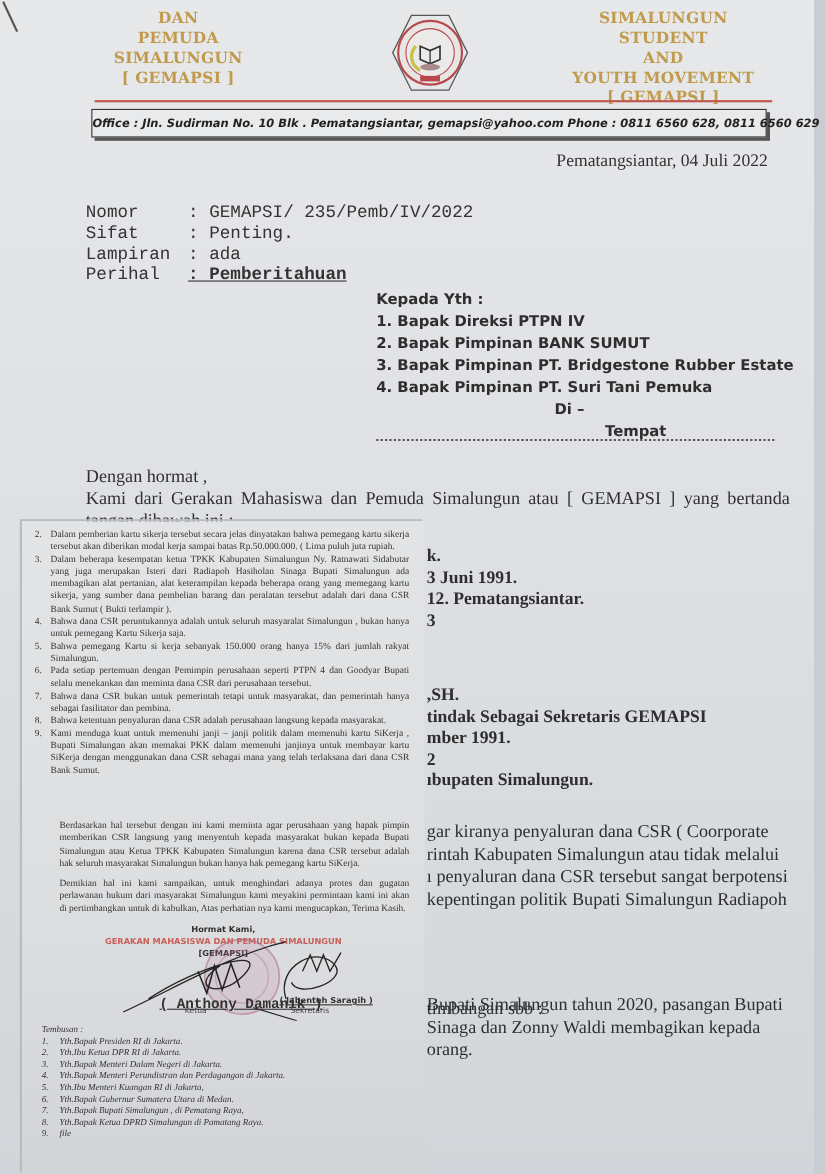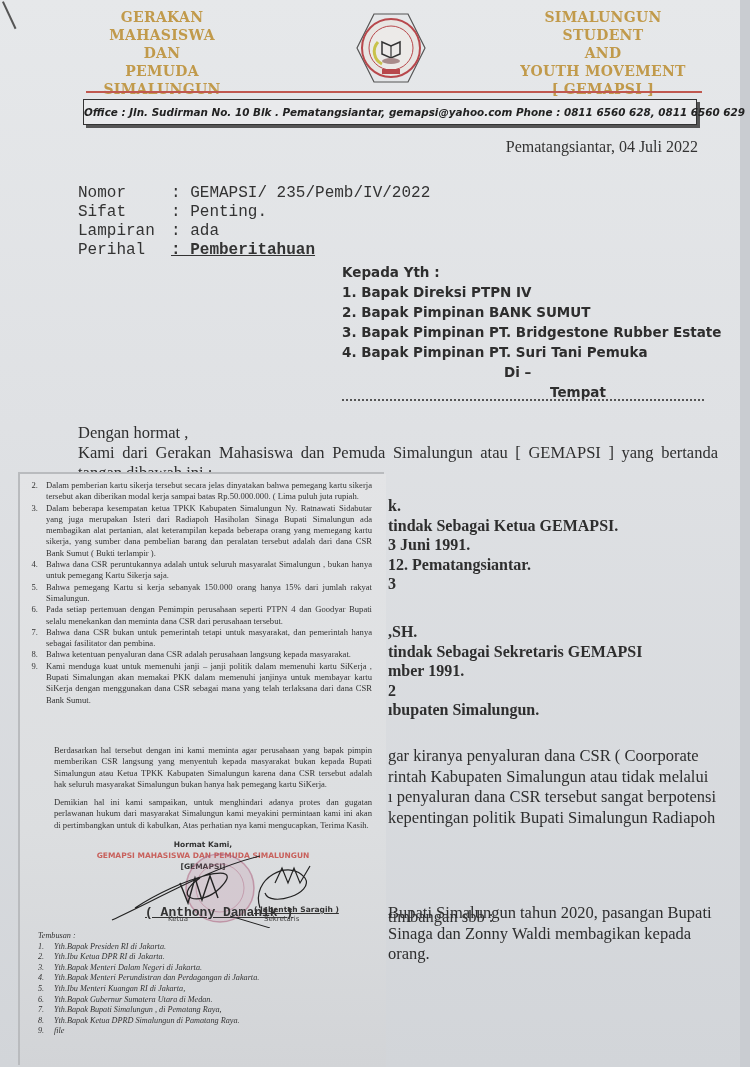--- a/index.html
+++ b/index.html
@@ -48,21 +48,20 @@
   .cc-item{display:flex;}
   .cc-num{width:16px;flex:none;}
 </style>
 </head>
 <body>
 
 <div class="page">
   <div class="corner-mark"></div>
 
   <div class="hdr-left">
-    <div>GERAKAN MAHASISWA</div>
     <div>DAN</div>
     <div>PEMUDA SIMALUNGUN</div>
     <div>[ GEMAPSI ]</div>
   </div>
 
   <div class="logo">
     <svg width="70" height="72" viewBox="0 0 70 72">
       <polygon points="18,2 52,2 69,36 52,70 18,70 1,36" fill="none" stroke="#555" stroke-width="1.2"></polygon>
       <circle cx="35" cy="36" r="29" fill="#e8e6e3" stroke="#b8484c" stroke-width="2"></circle>
       <circle cx="35" cy="36" r="22" fill="#eceae8" stroke="#b8484c" stroke-width="1"></circle>
@@ -116,21 +115,20 @@
   </div>
   <div class="dash-line"></div>
 
   <div class="salute">
     <div>Dengan hormat ,</div>
     <div class="p2">Kami dari Gerakan Mahasiswa dan Pemuda Simalungun atau [ GEMAPSI ] yang bertanda tangan dibawah ini :</div>
   </div>
 
   <div class="right-frag rf-bold">
     <div>k.</div>
-    <div>tindak Sebagai Ketua GEMAPSI.</div>
     <div>3 Juni 1991.</div>
     <div>12. Pematangsiantar.</div>
     <div>3</div>
   </div>
   <div class="right-frag rf-bold2">
     <div>,SH.</div>
     <div>tindak Sebagai Sekretaris GEMAPSI</div>
     <div>mber 1991.</div>
     <div>2</div>
     <div>ıbupaten Simalungun.</div>
@@ -188,21 +186,21 @@
           <span class="ov-num"></span>
           <span class="ov-text"></span>
         </div>
     </div>
 
     <div class="ov-para" style="top:271px;">Berdasarkan hal tersebut dengan ini kami meminta agar perusahaan yang bapak pimpin memberikan CSR langsung yang menyentuh kepada masyarakat bukan kepada Bupati Simalungun atau Ketua TPKK Kabupaten Simalungun karena dana CSR tersebut adalah hak seluruh masyarakat Simalungun bukan hanya hak pemegang kartu SiKerja.</div>
     <div class="ov-para" style="top:323px;">Demikian hal ini kami sampaikan, untuk menghindari adanya protes dan gugatan perlawanan hukum dari masyarakat Simalungun kami meyakini permintaan kami ini akan di pertimbangkan untuk di kabulkan, Atas perhatian nya kami mengucapkan, Terima Kasih.</div>
 
     <div class="sig">
       <div class="hk">Hormat Kami,</div>
-      <div class="org">GEMAPSI MAHASISWA DAN PEMUDA SIMALUNGUN</div>
+      <div class="org">GERAKAN MAHASISWA DAN PEMUDA SIMALUNGUN</div>
       <div class="gem">[GEMAPSI]</div>
       <svg width="366" height="90">
         <circle cx="200" cy="50" r="34" fill="rgba(190,120,150,0.18)" stroke="rgba(170,90,120,0.5)" stroke-width="1.5"></circle>
         <circle cx="200" cy="50" r="24" fill="none" stroke="rgba(170,90,120,0.4)" stroke-width="1"></circle>
         <path d="M92 82 C140 60 190 30 240 18 M115 70 C160 40 230 20 200 50 C180 70 150 60 180 40" fill="none" stroke="#222" stroke-width="1.2"></path>
         <path d="M160 45 L168 65 L175 40 L182 62 L190 38 L198 60" fill="none" stroke="#222" stroke-width="1.4"></path>
         <path d="M240 70 C230 40 270 20 285 40 C295 55 250 70 245 55 M255 45 L262 30 L268 45 L274 30 L280 45 L290 28" fill="none" stroke="#222" stroke-width="1.2"></path>
         <line x1="210" y1="78" x2="250" y2="90" stroke="#222" stroke-width="1"></line>
       </svg>
       <div class="n1">( Anthony Damanik )</div>

